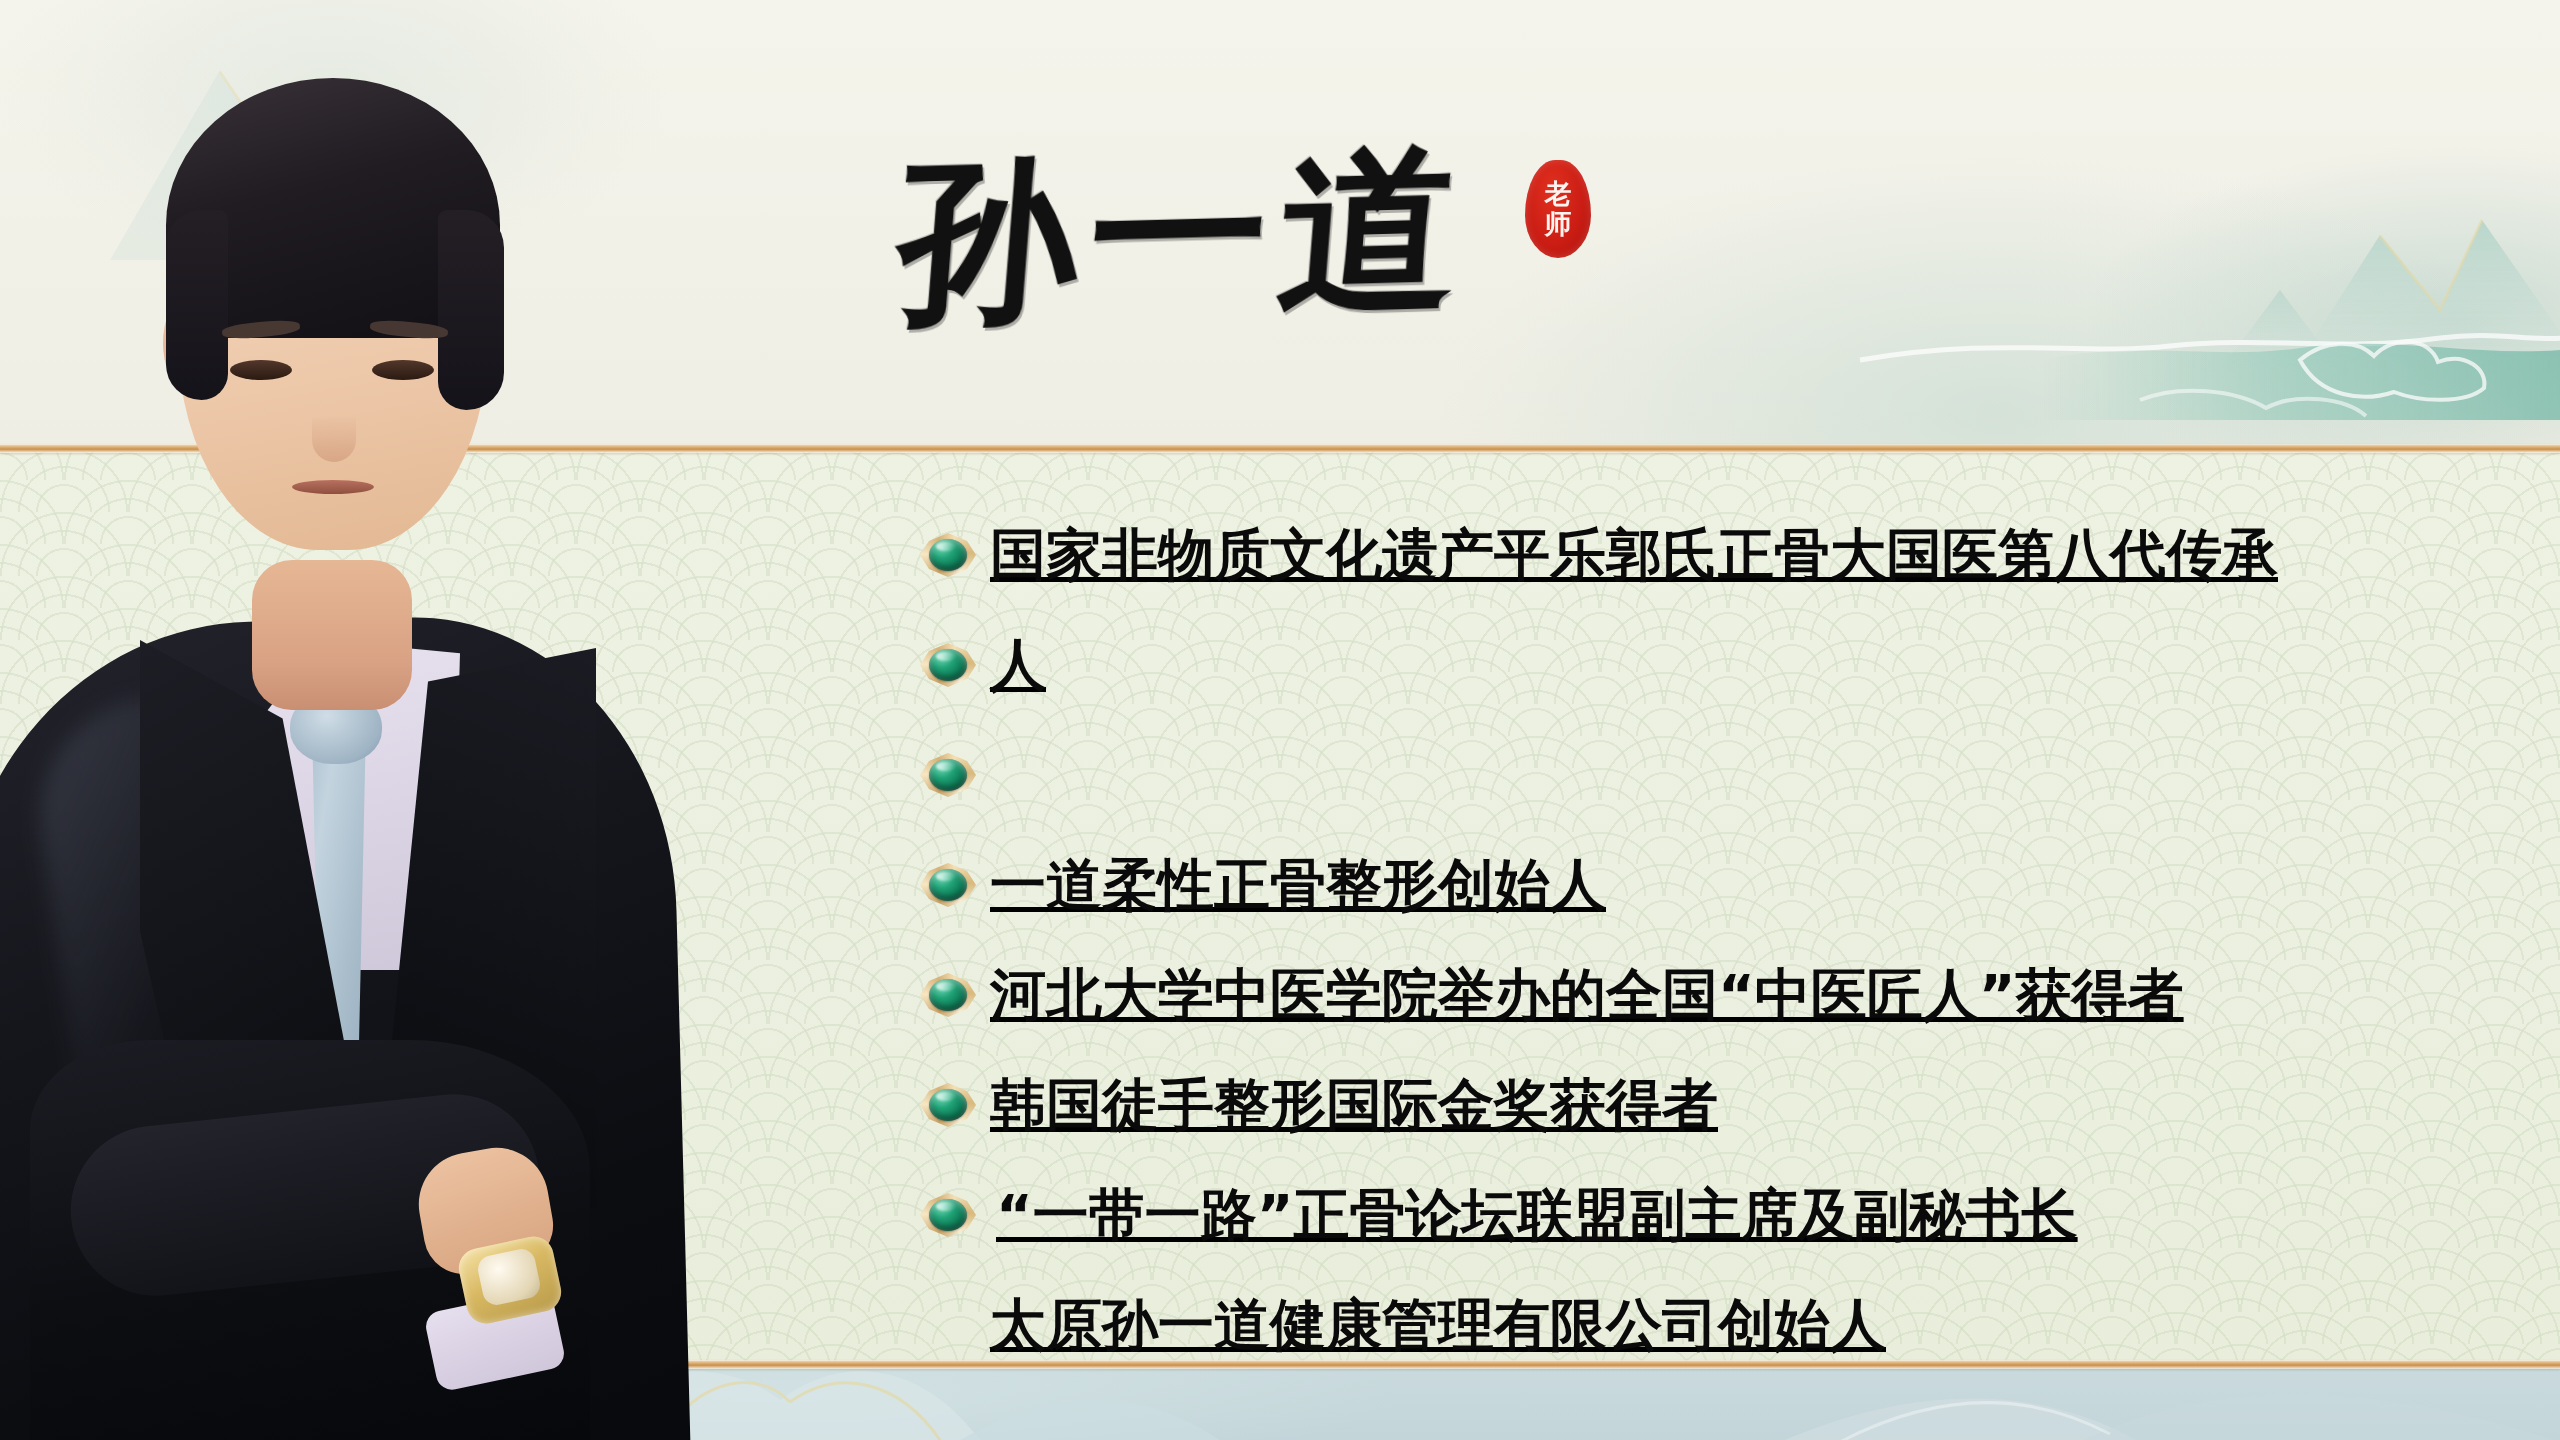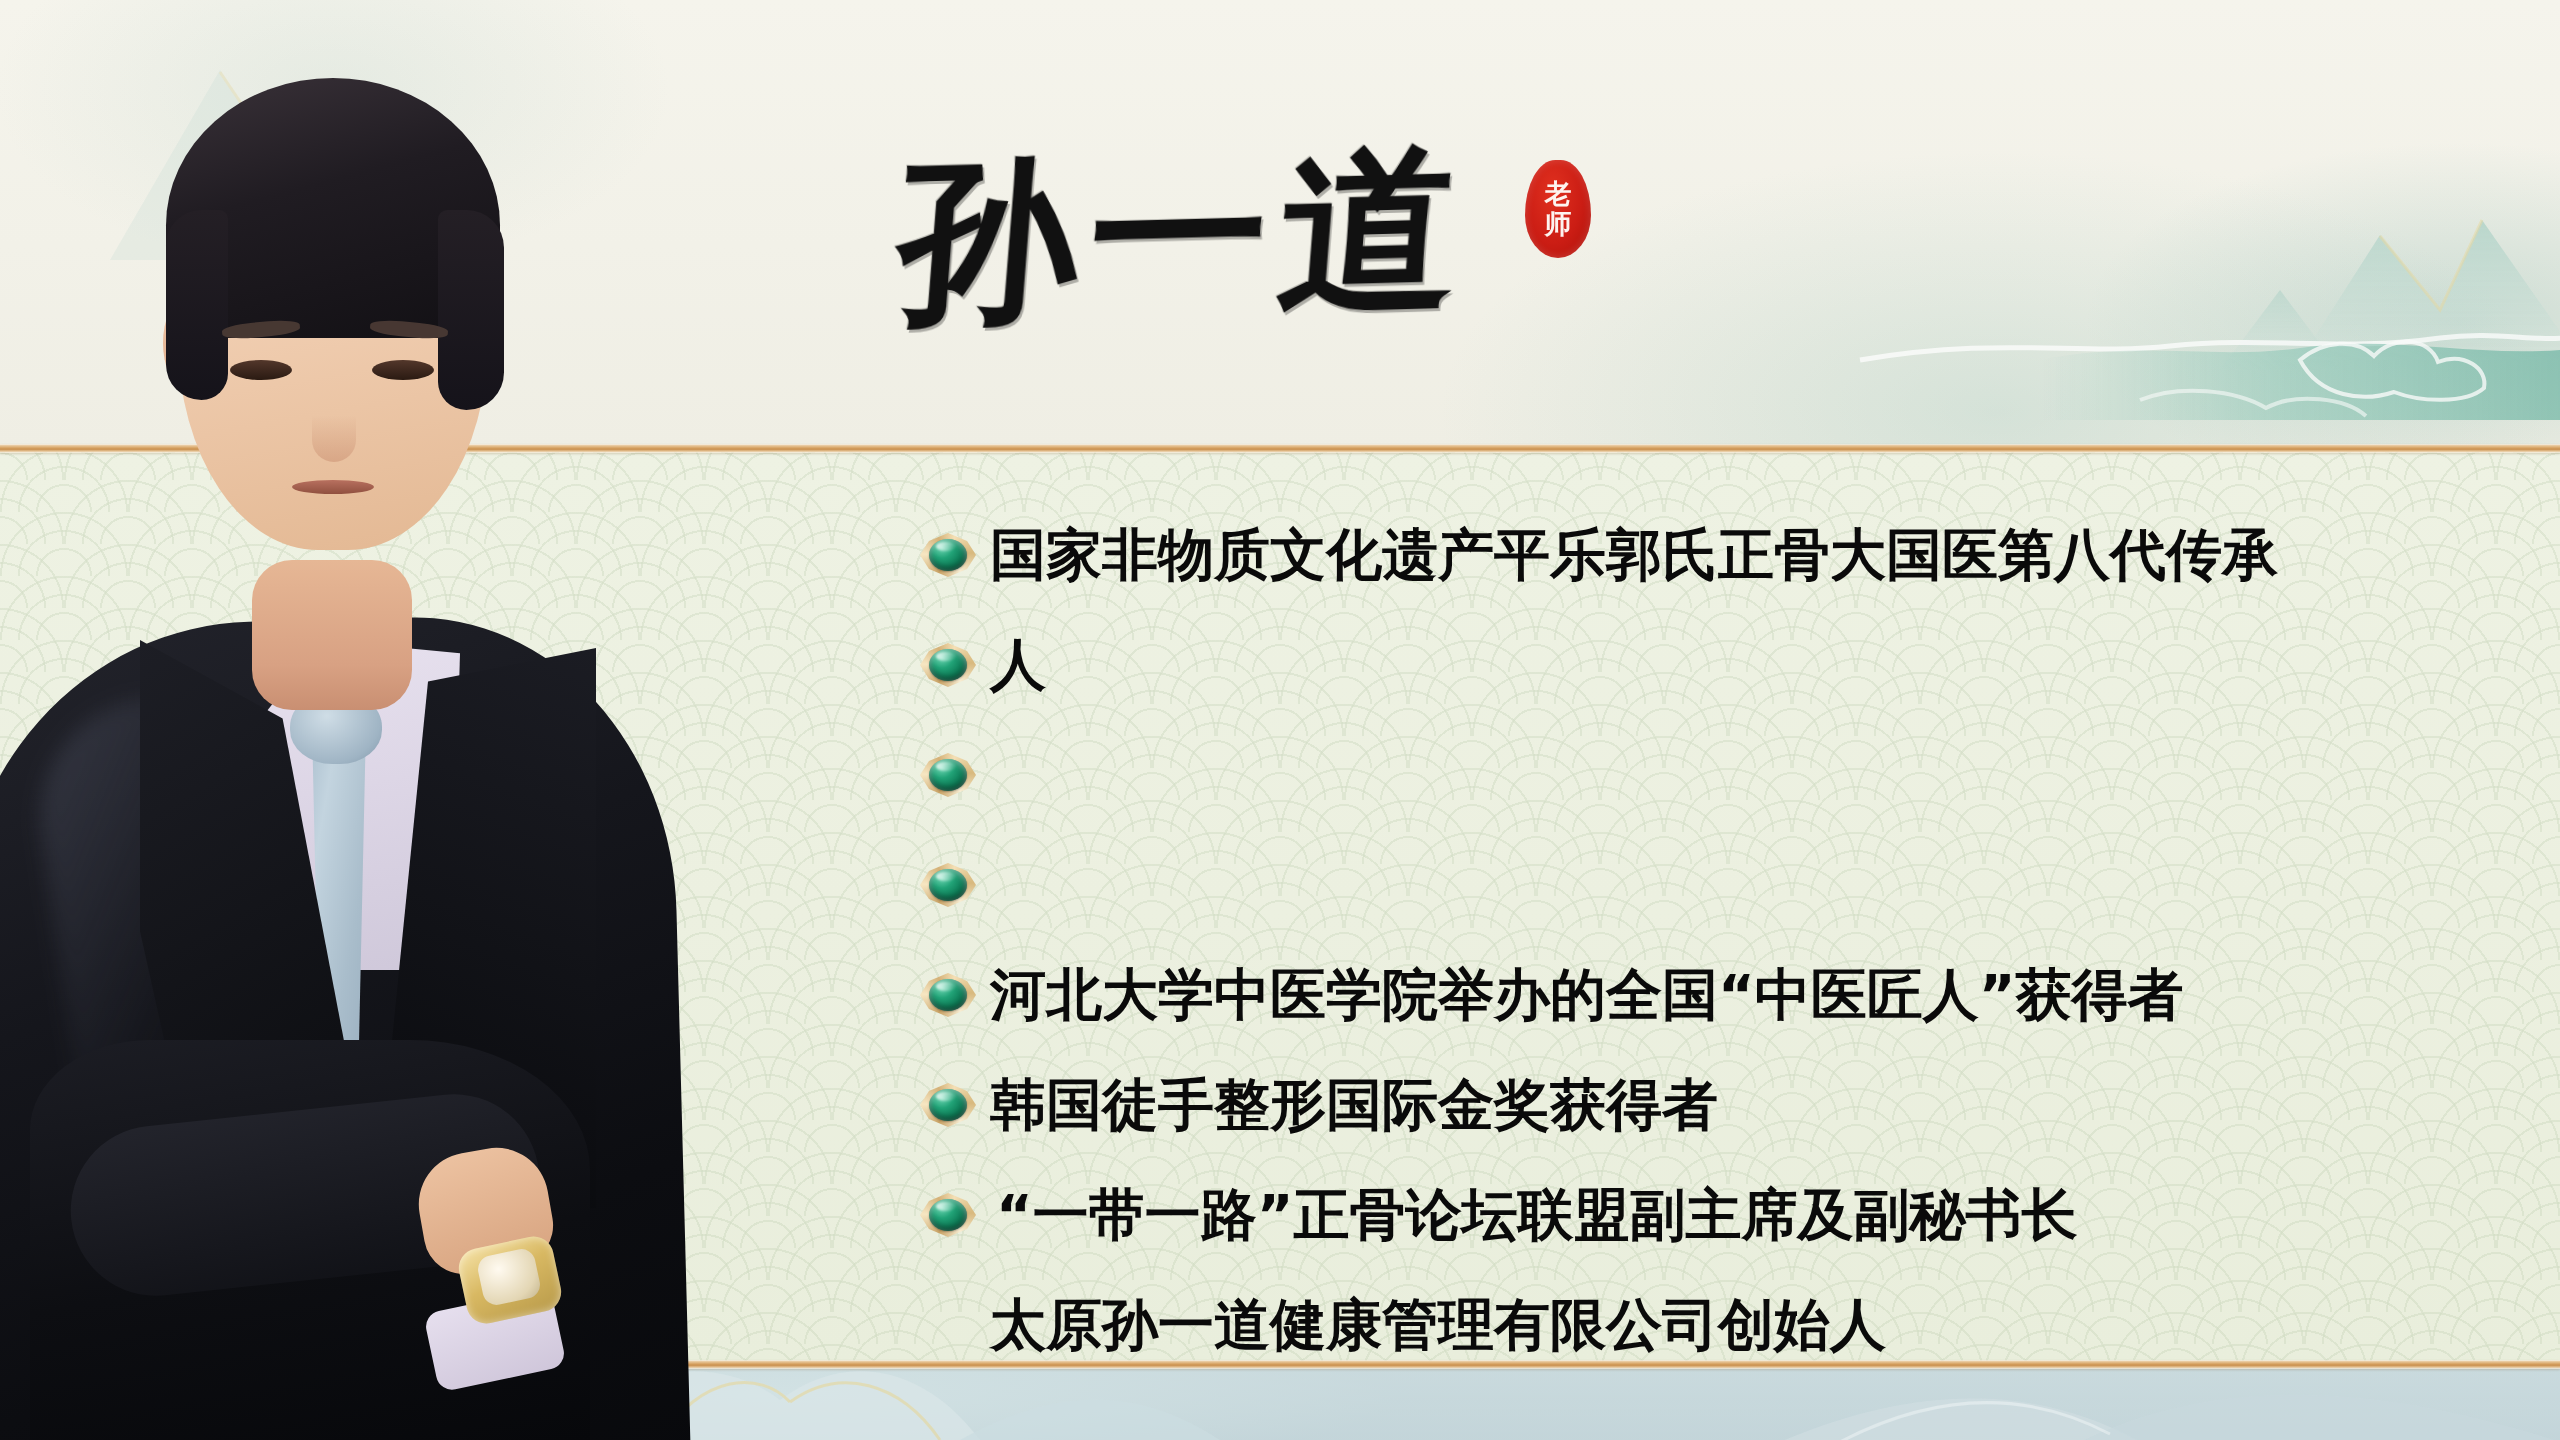--- a/index.html
+++ b/index.html
@@ -234,20 +234,21 @@
 
   
   .list{
     position:absolute; left:920px; top:500px; width:1600px;
   }
   .row{
     position:relative;
     height:110px;
     display:flex;
     align-items:center;
+    text-decoration:underline;
   }
   .jewel{
     position:relative;
     flex:0 0 auto;
     width:56px; height:44px;
     margin-right:14px;
   }
   .jewel .ring{
     position:absolute; inset:0;
     background:
@@ -392,20 +393,21 @@
           <div class="gem"></div>
           <div class="glint"></div>
         </div>
       </div>
       <div class="row">
         <div class="jewel">
           <div class="ring"></div>
           <div class="gem"></div>
           <div class="glint"></div>
         </div>
+        <div class="row-text">一道柔性正骨整形创始人</div>
       </div>
       <div class="row">
         <div class="jewel">
           <div class="ring"></div>
           <div class="gem"></div>
           <div class="glint"></div>
         </div>
         <div class="row-text">河北大学中医学院举办的全国“中医匠人”获得者</div>
       </div>
       <div class="row">

